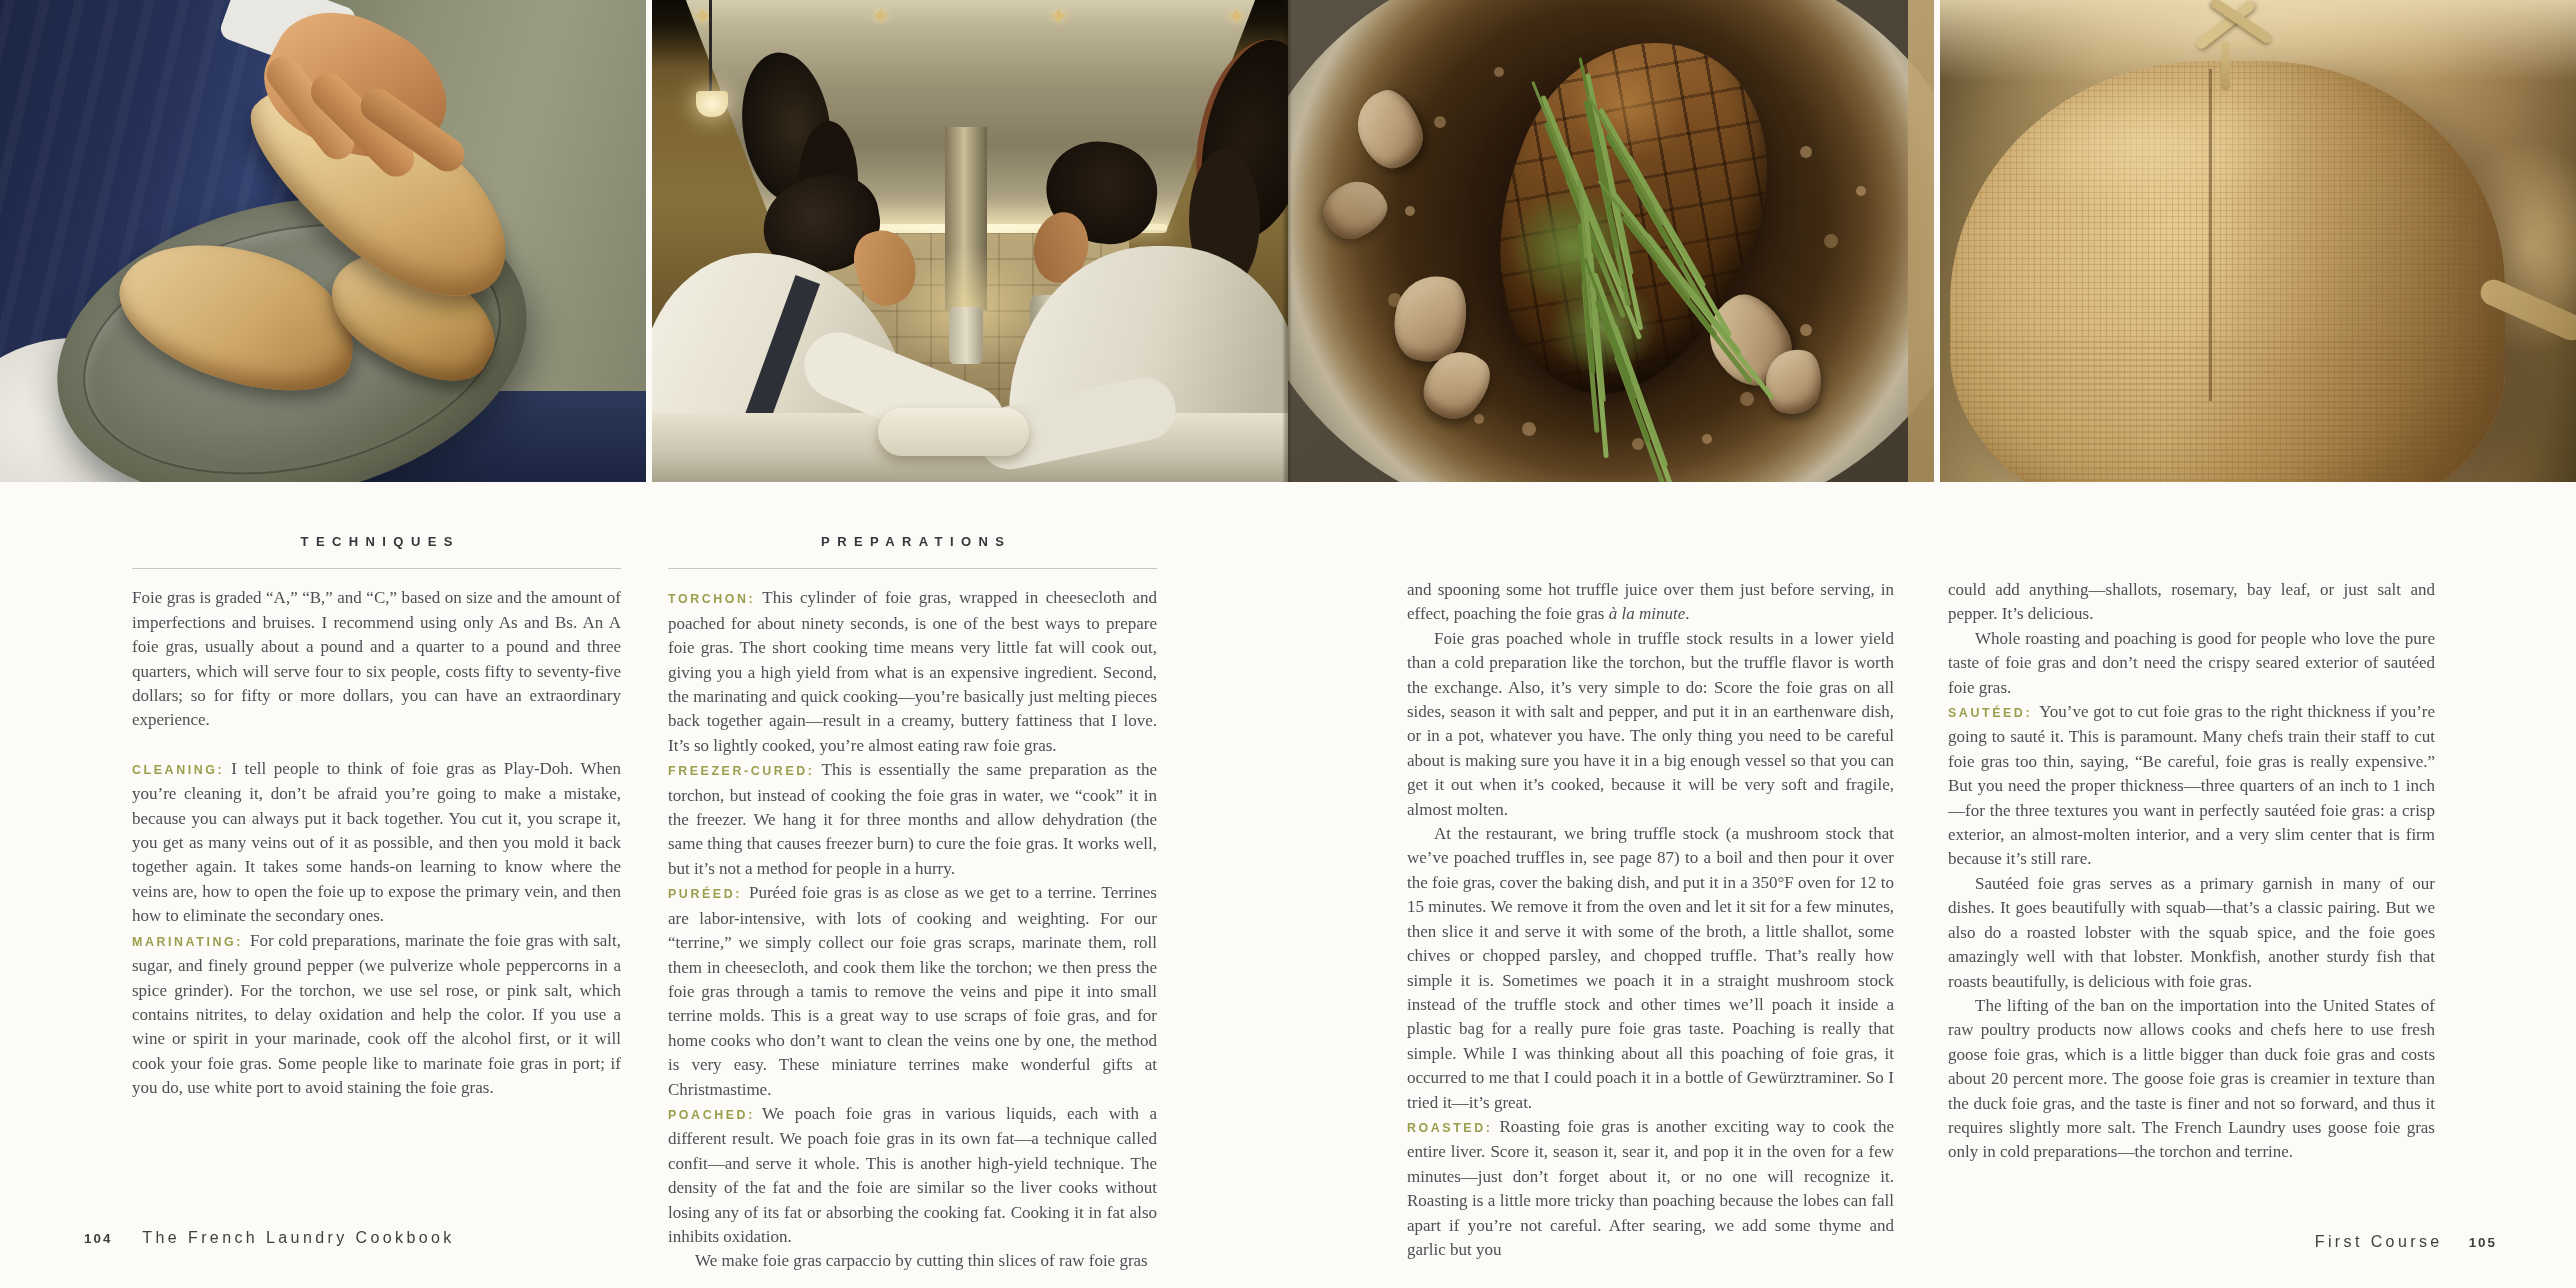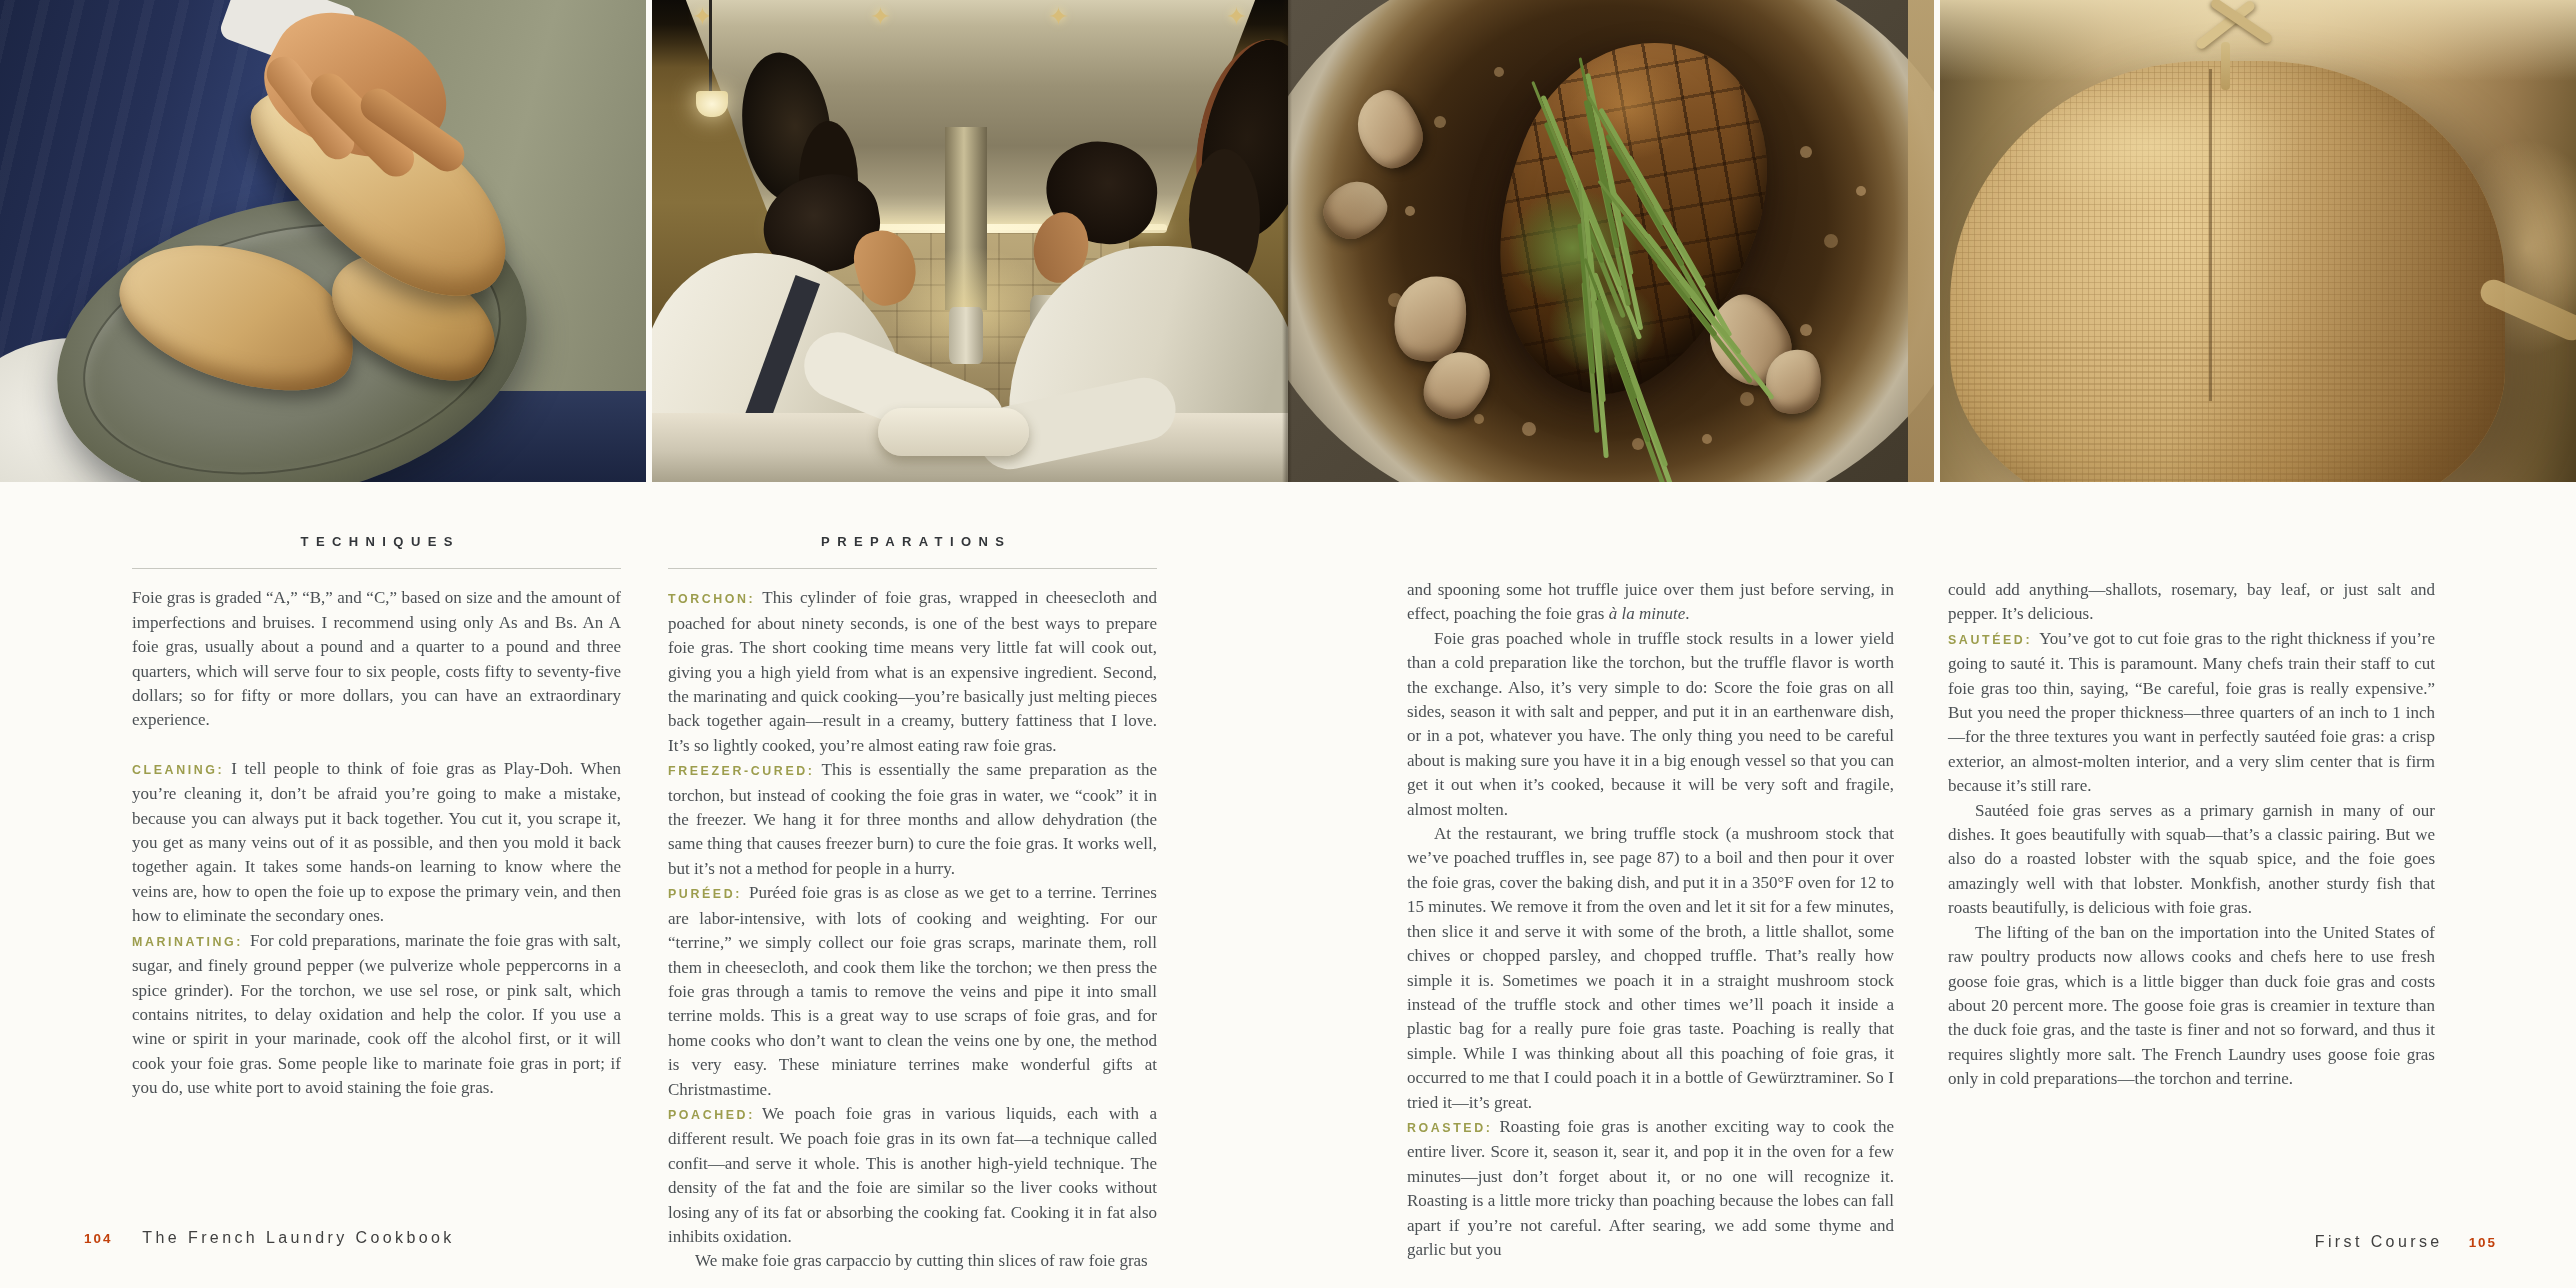--- a/index.html
+++ b/index.html
@@ -204,21 +204,21 @@
   .label{font-family:"Liberation Sans",sans-serif;font-size:12.4px;font-weight:700;
     letter-spacing:2.6px;color:#9c9d4d;margin-right:7px;}
   .em{font-style:italic;}
 
   .caption{position:absolute;left:1405px;top:498px;width:1149px;white-space:nowrap;
     font-family:"Liberation Sans",sans-serif;font-size:11.4px;letter-spacing:0.2px;color:#8b8b86;}
 
   .footer{position:absolute;font-family:"Liberation Sans",sans-serif;display:flex;align-items:baseline;}
   .footer-left{left:84px;top:1229px;gap:30px;}
   .footer-right{right:79px;top:1233px;gap:26px;}
-  .pagenum{font-size:13.4px;font-weight:700;letter-spacing:2px;color:#c2410c;}
+  .pagenum{font-size:13.4px;font-weight:700;letter-spacing:2px;color:#404040;}
   .foottitle{font-size:16px;letter-spacing:3.4px;color:#404040;}
 </style>
 </head>
 <body>
 
 <div class="spread">
 
   <div class="photo p1">
     <div class="p1-wall"></div>
     <div class="p1-jacket"></div>
@@ -328,20 +328,21 @@
 
   <div class="textcol col3">
     <p class="para"><span>and spooning some hot truffle juice over them just before serving, in effect, poaching the foie gras </span><em class="em">à la minute</em><span>.</span></p>
     <p class="para indent"><span>Foie gras poached whole in truffle stock results in a lower yield than a cold preparation like the torchon, but the truffle flavor is worth the exchange. Also, it’s very simple to do: Score the foie gras on all sides, season it with salt and pepper, and put it in an earthenware dish, or in a pot, whatever you have. The only thing you need to be careful about is making sure you have it in a big enough vessel so that you can get it out when it’s cooked, because it will be very soft and fragile, almost molten.</span></p>
     <p class="para indent"><span>At the restaurant, we bring truffle stock (a mushroom stock that we’ve poached truffles in, see page 87) to a boil and then pour it over the foie gras, cover the baking dish, and put it in a 350°F oven for 12 to 15 minutes. We remove it from the oven and let it sit for a few minutes, then slice it and serve it with some of the broth, a little shallot, some chives or chopped parsley, and chopped truffle. That’s really how simple it is. Sometimes we poach it in a straight mushroom stock instead of the truffle stock and other times we’ll poach it inside a plastic bag for a really pure foie gras taste. Poaching is really that simple. While I was thinking about all this poaching of foie gras, it occurred to me that I could poach it in a bottle of Gewürztraminer. So I tried it—it’s great.</span></p>
     <p class="para"><span class="label">ROASTED:</span><span>Roasting foie gras is another exciting way to cook the entire liver. Score it, season it, sear it, and pop it in the oven for a few minutes—just don’t forget about it, or no one will recognize it. Roasting is a little more tricky than poaching because the lobes can fall apart if you’re not careful. After searing, we add some thyme and garlic but you</span></p>
   </div>
 
   <div class="textcol col4">
     <p class="para"><span>could add anything—shallots, rosemary, bay leaf, or just salt and pepper. It’s delicious.</span></p>
+    <p class="para indent"><span>Whole roasting and poaching is good for people who love the pure taste of foie gras and don’t need the crispy seared exterior of sautéed foie gras.</span></p>
     <p class="para"><span class="label">SAUTÉED:</span><span>You’ve got to cut foie gras to the right thickness if you’re going to sauté it. This is paramount. Many chefs train their staff to cut foie gras too thin, saying, “Be careful, foie gras is really expensive.” But you need the proper thickness—three quarters of an inch to 1 inch—for the three textures you want in perfectly sautéed foie gras: a crisp exterior, an almost-molten interior, and a very slim center that is firm because it’s still rare.</span></p>
     <p class="para indent"><span>Sautéed foie gras serves as a primary garnish in many of our dishes. It goes beautifully with squab—that’s a classic pairing. But we also do a roasted lobster with the squab spice, and the foie goes amazingly well with that lobster. Monkfish, another sturdy fish that roasts beautifully, is delicious with foie gras.</span></p>
     <p class="para indent"><span>The lifting of the ban on the importation into the United States of raw poultry products now allows cooks and chefs here to use fresh goose foie gras, which is a little bigger than duck foie gras and costs about 20 percent more. The goose foie gras is creamier in texture than the duck foie gras, and the taste is finer and not so forward, and thus it requires slightly more salt. The French Laundry uses goose foie gras only in cold preparations—the torchon and terrine.</span></p>
   </div>
 
   <div class="footer footer-left">
     <span class="pagenum">104</span>
     <span class="foottitle">The French Laundry Cookbook</span>
   </div>
   <div class="footer footer-right">

